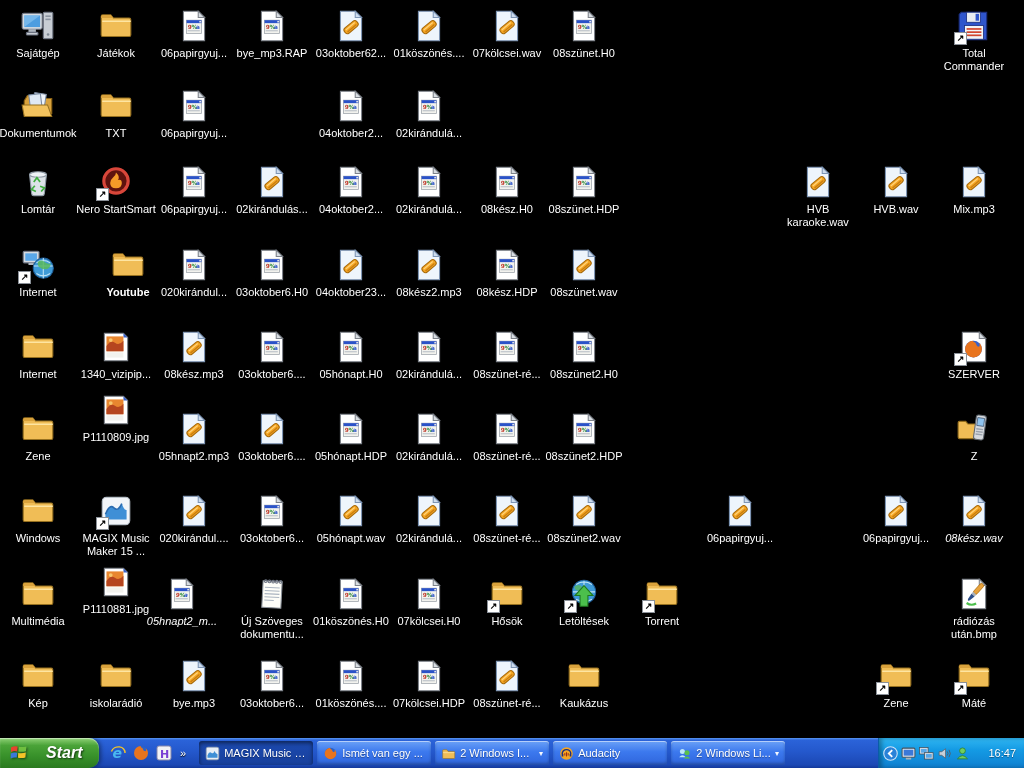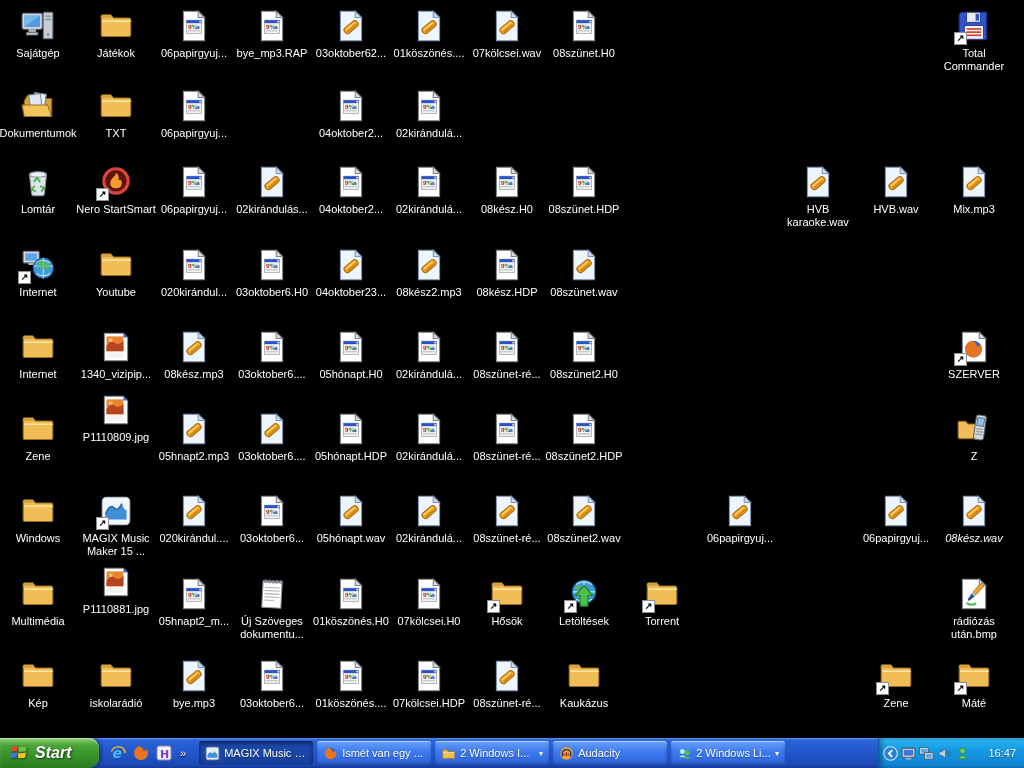--- a/index.html
+++ b/index.html
@@ -13,21 +13,21 @@
   .ig > svg{width:36px;height:36px;display:block;}
   .sc{position:absolute;left:-2px;bottom:-1px;width:11px;height:11px;background:#fff;
       border:1px solid #8a9098;display:flex;align-items:center;justify-content:center;
       font-size:9px;line-height:1;color:#000;font-weight:bold;}
   .lbl{margin-top:3px;font-size:11px;color:#fff;text-align:center;line-height:1.18;
        text-shadow:1px 1px 1px #000,0 0 3px #000;max-width:88px;word-wrap:break-word;}
 
   
   .taskbar{position:absolute;left:0;bottom:0;width:1024px;height:30px;display:flex;align-items:stretch;
      background:linear-gradient(180deg,#5a97f2 0%,#2b63d9 7%,#2458cc 45%,#1c48b4 90%,#13389a 100%);}
-  .start{width:99px;display:flex;align-items:center;gap:6px;padding-left:9px;box-sizing:border-box;
+  .start{width:99px;display:flex;align-items:center;gap:17px;padding-left:9px;box-sizing:border-box;
      background:linear-gradient(180deg,#8fd276 0%,#4aa338 25%,#38912a 60%,#2a7a1f 100%);
      border-radius:0 10px 10px 0;box-shadow:inset 0 1px 1px rgba(255,255,255,.5),2px 0 4px rgba(0,0,0,.4);
      cursor:pointer;}
   .start span{color:#fff;font-weight:bold;font-style:italic;font-size:16px;
      text-shadow:1px 1px 2px rgba(0,0,0,.65);}
   .start svg{width:20px;height:20px;filter:drop-shadow(1px 1px 1px rgba(0,0,0,.5));}
   .ql{display:flex;align-items:center;gap:5px;padding:0 8px 0 10px;}
   .qlicon{width:18px;height:18px;cursor:pointer;}
   .qlicon svg{width:18px;height:18px;display:block;}
   .chev{color:#fff;font-size:11px;text-shadow:0 1px 1px #000;padding:0 2px;cursor:pointer;}
@@ -420,21 +420,21 @@
             <rect x="5" y="6" width="11" height="7" fill="#5aa7e8"></rect>
             <rect x="8" y="15" width="5" height="2" fill="#aeb6bf"></rect>
             <circle cx="22" cy="20" r="9.5" fill="#3f9bd8" stroke="#1f5f9a"></circle>
             <path d="M13 18 h18 M22 10.5 v19 M15.5 25 q6.5 4.5 13 0 M15.5 15 q6.5-4.5 13 0" stroke="#bfe3f7" stroke-width="1" fill="none"></path>
             <path d="M17 14 q3-2.5 6 0 q3 2.5 6 1.5 q-.5 5-4.5 5.5 q-4 .5-7-2.5 q-1.5-2-.5-4.5z" fill="#58b85c" opacity="0.85"></path>
           </svg>
           <span class="sc">↗</span>
         </div>
         <div class="lbl">Internet</div>
       </div>
-      <div class="dicon" title="Youtube" style="left: 74px; top: 247px;">
+      <div class="dicon" title="Youtube" style="left: 86px; top: 247px; font-weight: bold;">
         <div class="ig">
           <svg viewBox="0 0 34 34">
             <path d="M3 8 q0-1.5 1.5-1.5 h7.5 l2.5 3 h15 q1.5 0 1.5 1.5 v14.5 q0 1.5-1.5 1.5 h-25 q-1.5 0-1.5-1.5 z" fill="#f0bd56" stroke="#96701f"></path>
             <path d="M3 8 q0-1.5 1.5-1.5 h7.5 l2.5 3 h-11.5 z" fill="#d9a23c"></path>
             <path d="M4 12.5 h27" stroke="#ffe9a8" stroke-width="1.3"></path>
           </svg>
         </div>
         <div class="lbl">Youtube</div>
       </div>
       <div class="dicon" title="020kirándul..." style="left: 152px; top: 247px;">
@@ -951,21 +951,21 @@
             <path d="M6 4 h18 l4 4 v22 h-22 z" fill="#fff" stroke="#7d828a"></path>
             <path d="M24 4 l4 4 h-4 z" fill="#3a62c8"></path>
             <rect x="8" y="7" width="16" height="14" fill="#e8862f"></rect>
             <path d="M8 16 q4-6 8-3 q4 3 8-2 v10 h-16 z" fill="#b5451f"></path>
             <circle cx="12" cy="10.5" r="1.8" fill="#f7c76e"></circle>
             <rect x="8" y="22" width="16" height="5" fill="#f2f2ee"></rect>
           </svg>
         </div>
         <div class="lbl">P1110881.jpg</div>
       </div>
-      <div class="dicon" title="05hnapt2_m..." style="left: 152px; top: 576px;">
+      <div class="dicon" title="05hnapt2_m..." style="left: 140px; top: 576px; font-style: italic;">
         <div class="ig">
           <svg viewBox="0 0 34 34">
             <path d="M7 3 h14 l6 6 v22 h-20 z" fill="#fff" stroke="#7d828a"></path>
             <path d="M21 3 l6 6 h-6 z" fill="#d8dde2" stroke="#7d828a"></path>
             <rect x="10" y="11.5" width="14" height="12.5" fill="#f2f2ee" stroke="#9aa0a8" stroke-width="0.7"></rect>
             <rect x="10" y="11.5" width="14" height="2.8" fill="#2a52c8"></rect>
             <circle cx="22.8" cy="12.9" r="0.9" fill="#e8e8e8"></circle>
             <text x="11" y="19.5" font-size="5.4" fill="#c0392b" font-weight="bold">9</text>
             <text x="14.6" y="19.5" font-size="5.4" fill="#2e8b3a" font-weight="bold">%</text>
             <text x="19" y="19.5" font-size="5.4" fill="#2a52c8" font-weight="bold">a</text>

